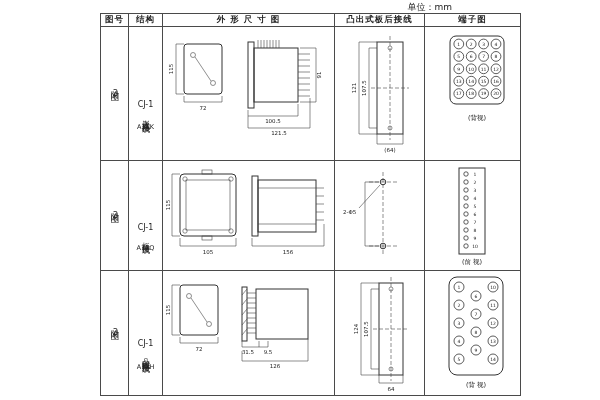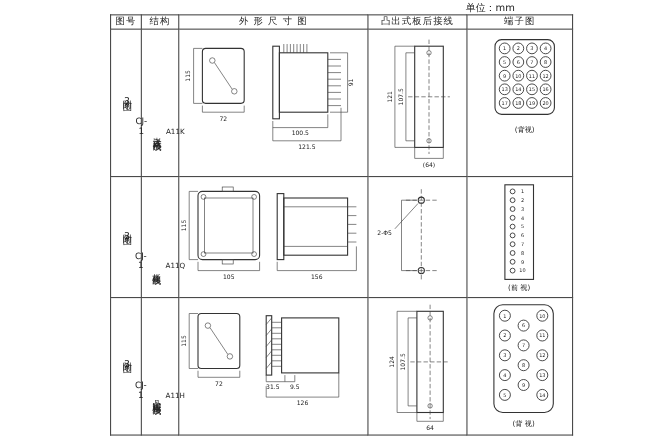--- a/index.html
+++ b/index.html
@@ -1,29 +1,29 @@
 <!DOCTYPE html>
 <html><head>
 <meta charset="utf-8">
 <style>
   * { margin:0; padding:0; box-sizing:border-box; }
   html,body { width:600px; height:400px; }
   body { background:#ffffff; font-family:"DejaVu Sans", sans-serif; color:#222; }
   .page { position:relative; width:600px; height:400px; background:#fff; overflow:hidden; }
 
-  .unit { position:absolute; top:1px; left:100px; width:420px; text-align:right; font-size:9px; padding-right:48px; }
+  .unit { position:absolute; top:1px; left:84px; width:420px; text-align:right; font-size:9px; padding-right:48px; }
   .unit span { display:inline-block; padding:0 4px 1px 4px; }
 
   table.sheet { position:absolute; top:13px; left:100px; width:420px; border-collapse:collapse; table-layout:fixed; }
   .sheet th, .sheet td { border:1px solid #4a4a4a; padding:0; text-align:center; vertical-align:middle; }
-  .sheet th { font-size:8.5px; font-weight:normal; height:13px; letter-spacing:1px; }
+  .sheet th { font-size:8.5px; font-weight:bold; height:13px; letter-spacing:1px; }
 
   .vtext { writing-mode:vertical-lr; text-orientation:upright; display:inline-block; line-height:1.15; }
   .figno .vtext { font-size:8.5px; letter-spacing:2px; }
-  .struct-box { display:flex; flex-direction:row; align-items:flex-end; justify-content:center; gap:4px; height:100%;margin-top:43px; }
+  .struct-box { display:flex; flex-direction:column; align-items:center; justify-content:center; gap:4px; height:100%;margin-top:43px; }
   .model { font-size:8px; }
   .sdesc { font-size:8px; letter-spacing:1px; }
   .code { font-size:6.5px; }
 
   svg.diag { display:block; margin:0 auto; }
   svg text { font-family:"DejaVu Sans", sans-serif; fill:#222; }
   .ol   { fill:none; stroke:#333; stroke-width:1; }
   .thin { fill:none; stroke:#444; stroke-width:0.6; }
   .dim  { fill:none; stroke:#444; stroke-width:0.6; }
   .dash { fill:none; stroke:#444; stroke-width:0.6; stroke-dasharray:4 2; }

